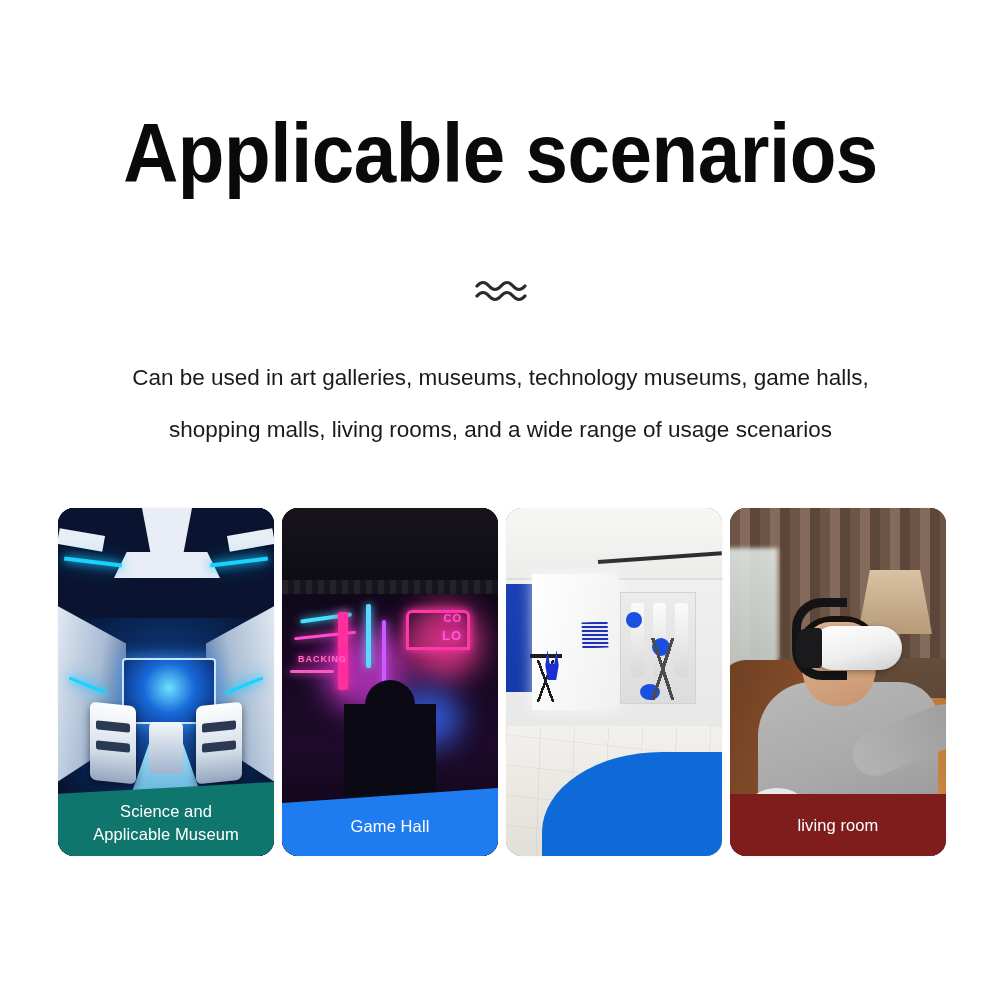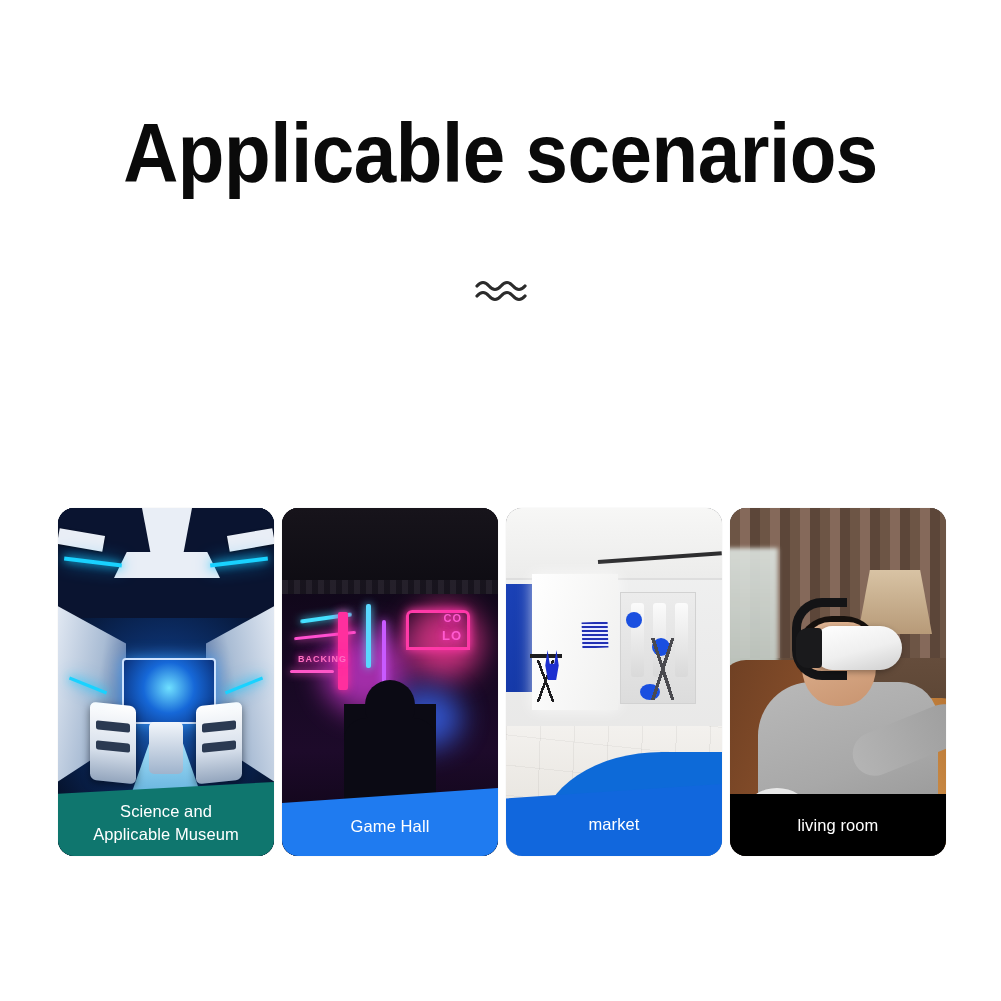--- a/index.html
+++ b/index.html
@@ -128,21 +128,21 @@
   }
   .cap-3 {
     height: 72px;
     background: #1167dd;
     clip-path: polygon(0% 20%, 100% 0%, 100% 100%, 0% 100%);
     padding-top: 9px;
     box-sizing: border-box;
   }
   .cap-4 {
     height: 62px;
-    background: #000000;
+    background: #7f1d1d;
     box-sizing: border-box;
   }
 
   
 
   
   .sci {
     position: absolute; inset: 0;
     background:
       radial-gradient(ellipse 60% 42% at 50% 58%, #1e6fd8 0%, #0c2f6a 45%, #06132e 100%),
@@ -442,20 +442,24 @@
 
   <div class="page-title">Applicable scenarios</div>
 
   <div class="divider">
     <svg width="52" height="26" viewBox="0 0 52 26" aria-hidden="true">
       <path d="M2 8 Q 8 1 14 8 T 26 8 T 38 8 T 50 8" fill="none" stroke="#2b2b2b" stroke-width="3.2" stroke-linecap="round"></path>
       <path d="M2 18 Q 8 11 14 18 T 26 18 T 38 18 T 50 18" fill="none" stroke="#2b2b2b" stroke-width="3.2" stroke-linecap="round"></path>
     </svg>
   </div>
 
+  <div class="subtitle">
+    <span class="line">Can be used in art galleries, museums, technology museums, game halls,</span>
+    <span class="line">shopping malls, living rooms, and a wide range of usage scenarios</span>
+  </div>
 
   <div class="cards">
 
     <div class="card">
       <div class="card-photo">
         <div class="sci">
           <div class="ceil"></div>
           <div class="ceil-beam" style="left:84px;top:0;width:50px;height:58px;clip-path:polygon(0 0,100% 0,78% 100%,22% 100%);"></div>
           <div class="ceil-beam" style="left:56px;top:44px;width:106px;height:26px;clip-path:polygon(12% 0,88% 0,100% 100%,0 100%);"></div>
           <div class="ceil-beam" style="left:0;top:24px;width:46px;height:16px;transform:rotate(10deg);"></div>
@@ -534,23 +538,20 @@
           </div>
           <div class="dot" style="right:80px;top:104px;width:16px;height:16px;"></div>
           <div class="dot" style="right:52px;top:130px;width:18px;height:18px;"></div>
           <div class="dot" style="right:62px;top:176px;width:20px;height:16px;"></div>
           <div class="tripod"></div>
           <div class="floor"></div>
           <div class="goldedge"></div>
           <div class="bluefloor"></div>
         </div>
       </div>
-      <div class="card-caption cap-3">
-        <span>market</span>
-      </div>
     </div>
 
     <div class="card">
       <div class="card-photo">
         <div class="room">
           <div class="curtain"></div>
           <div class="window"></div>
           <div class="lamp"></div>
           <div class="plant"></div>
           <div class="sofa"></div>

